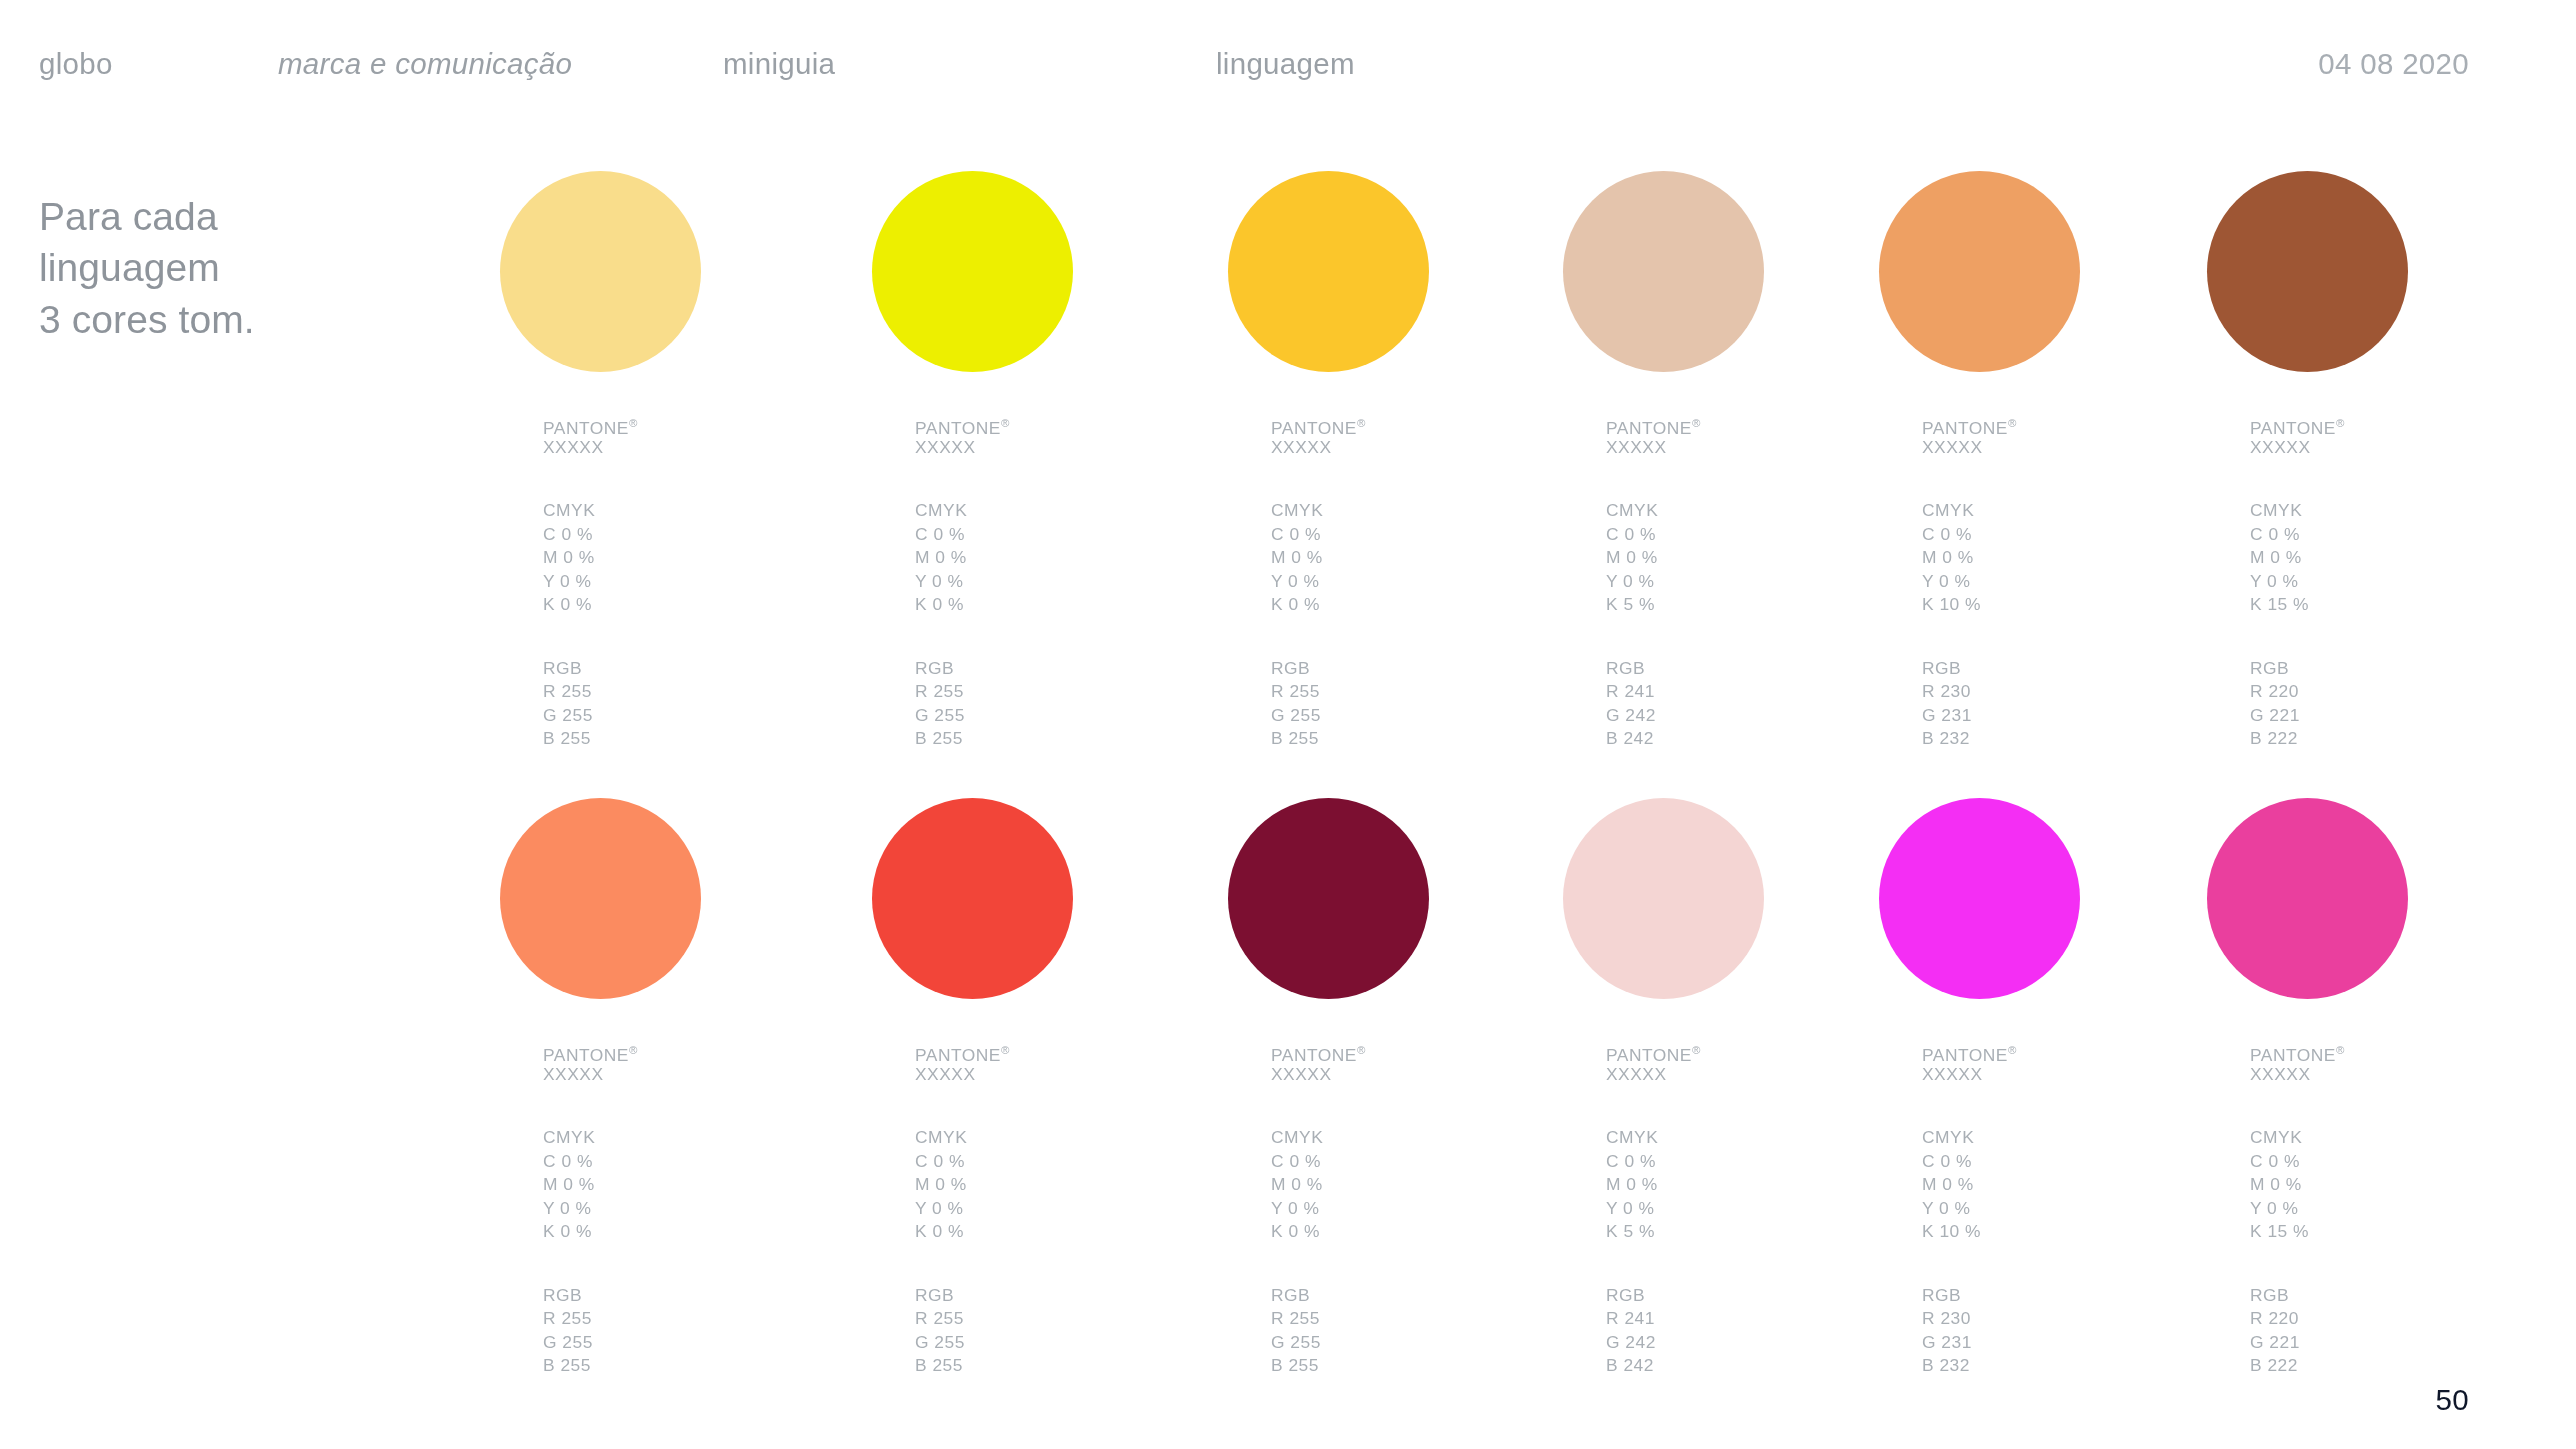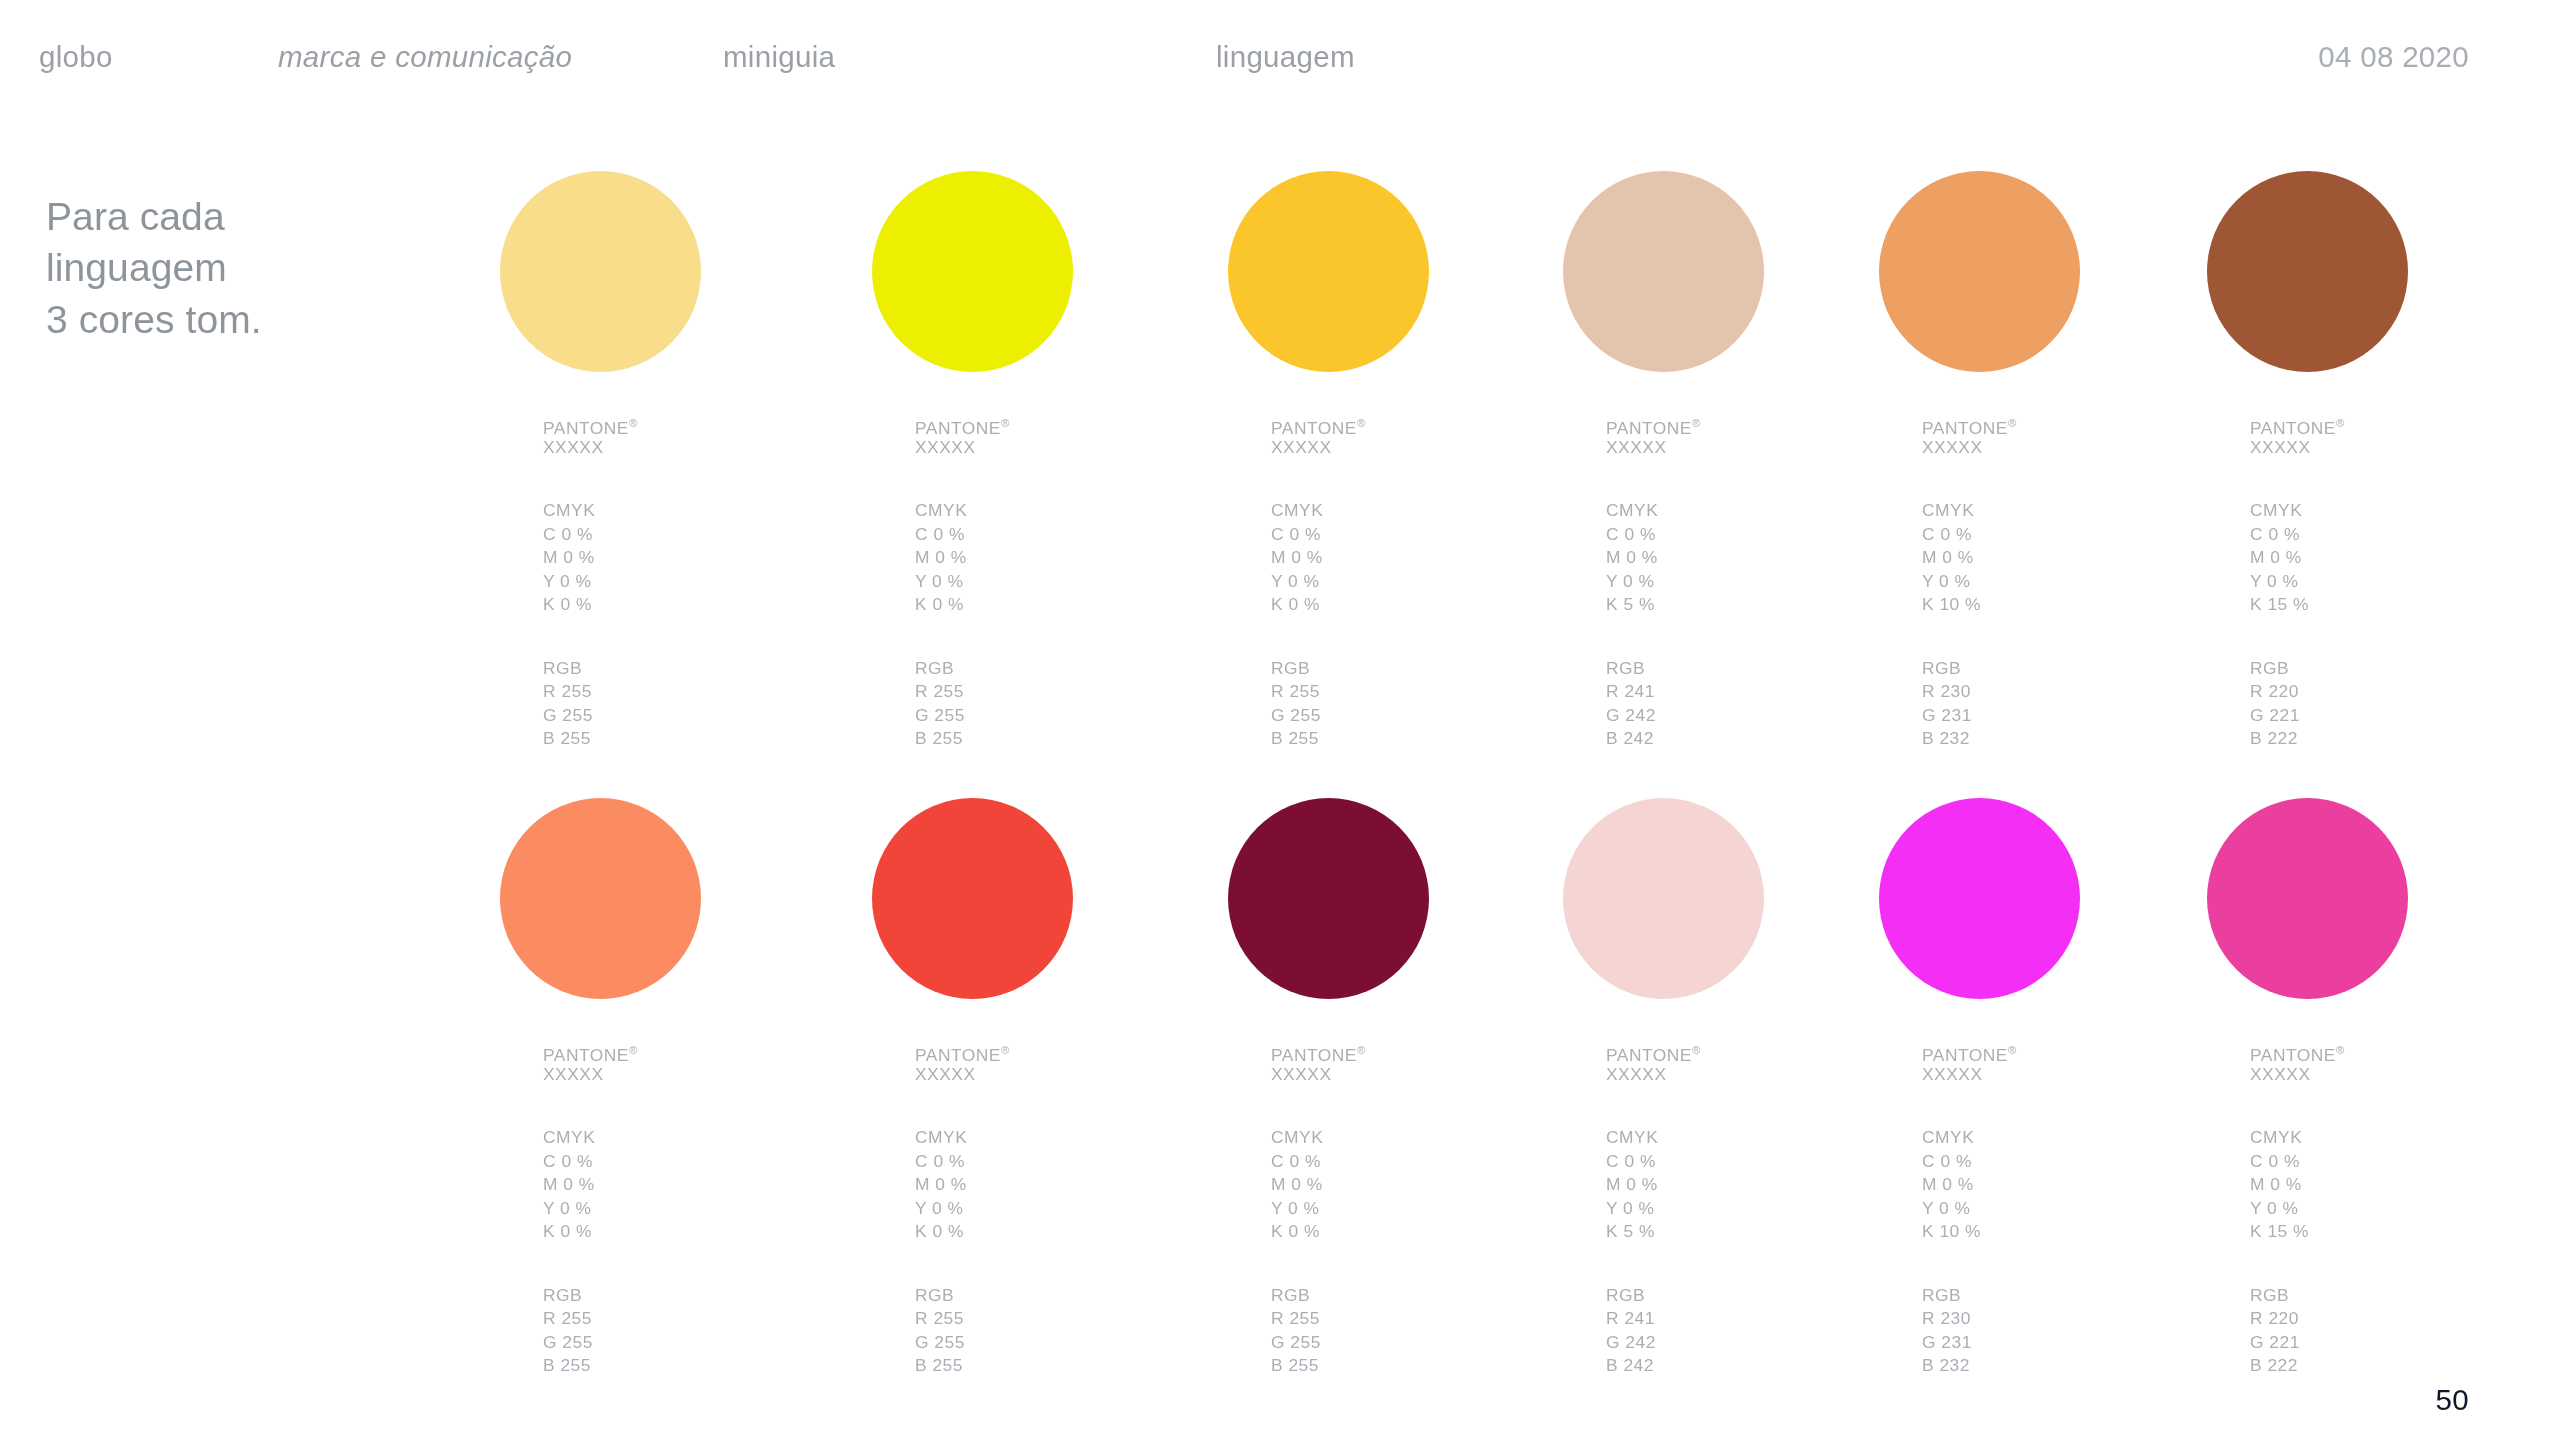--- a/index.html
+++ b/index.html
@@ -10,41 +10,41 @@
     font-family:"Liberation Sans", sans-serif;
     overflow:hidden;
   }
   .page {
     position:relative;
     width:2576px; height:1449px;
     background:#ffffff;
   }
 
   
-  .header { position:absolute; top:10px; left:0; width:2576px; height:87px; }
+  .header { position:absolute; top:17px; left:0; width:2576px; height:87px; }
   .header-item {
     position:absolute;
     top:32px;
     font-size:29.5px;
     font-weight:300;
     letter-spacing:0.3px;
     color:#9aa0a6;
     white-space:nowrap;
     line-height:1;
   }
   .hdr-globo     { left:39px; }
   .hdr-marca     { left:278px;font-style:italic; }
   .hdr-miniguia  { left:723px; }
   .hdr-linguagem { left:1216px; }
   .hdr-date      { right:107px; color:#a8aeb4; }
 
   
   .intro {
     position:absolute;
-    left:46px;
+    left:39px;
     top:191px;
     width:349px;
     font-size:39px;
     font-weight:300;
     line-height:1.32;
     letter-spacing:0.1px;
     color:#8e949b;
   }
   .intro span { display:block; }
 

